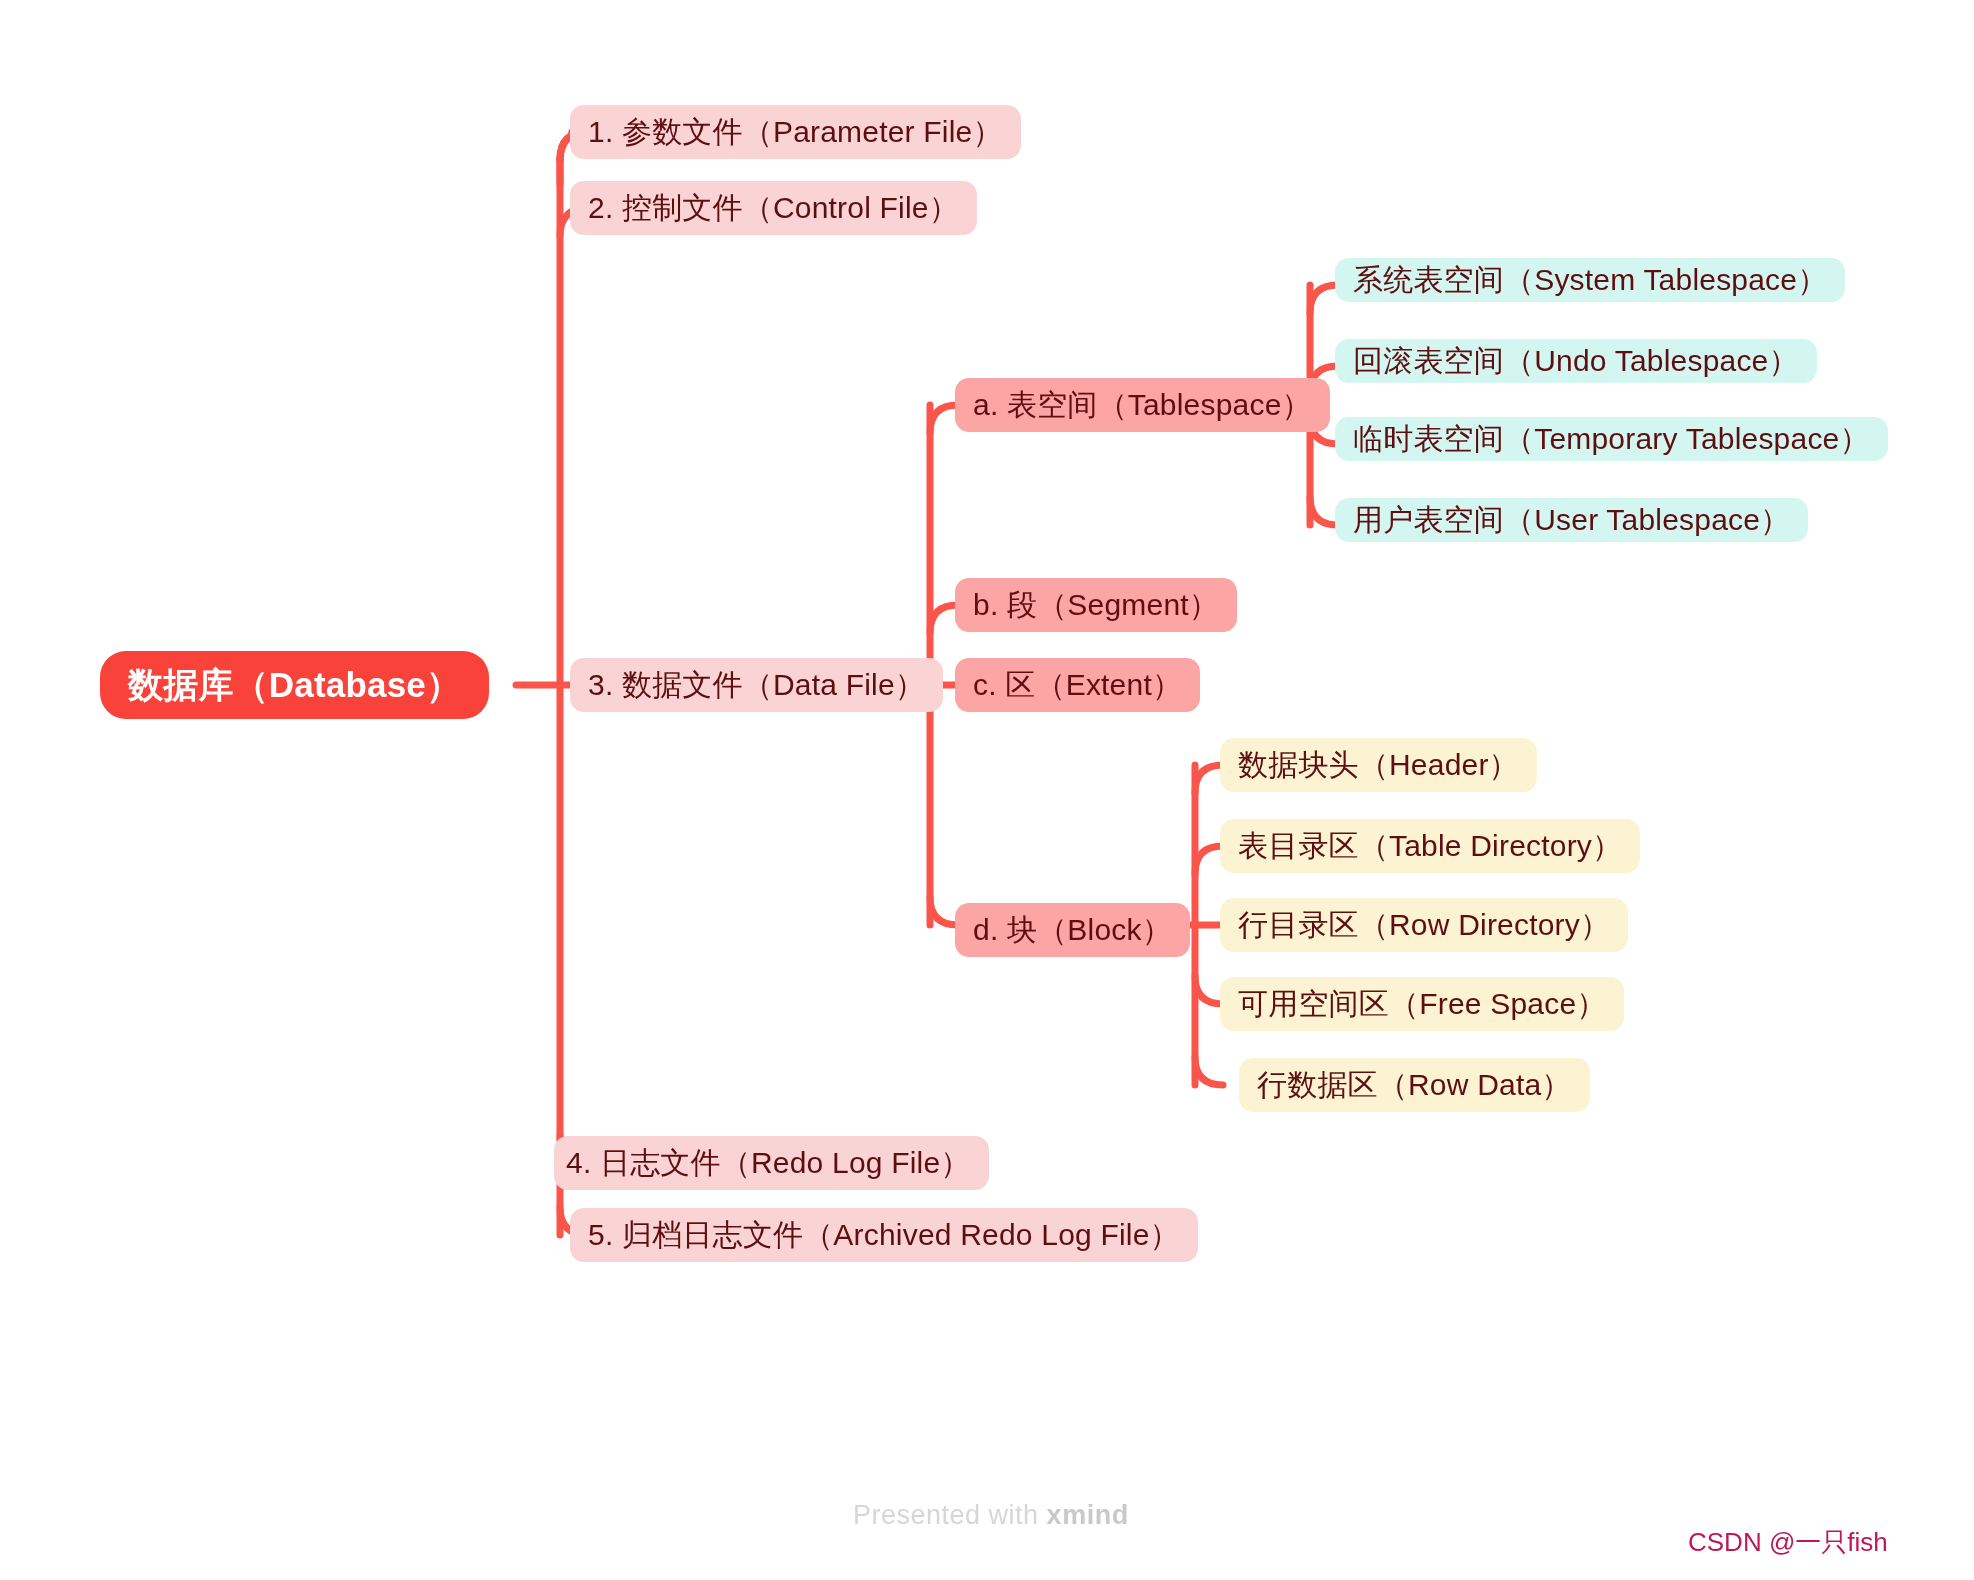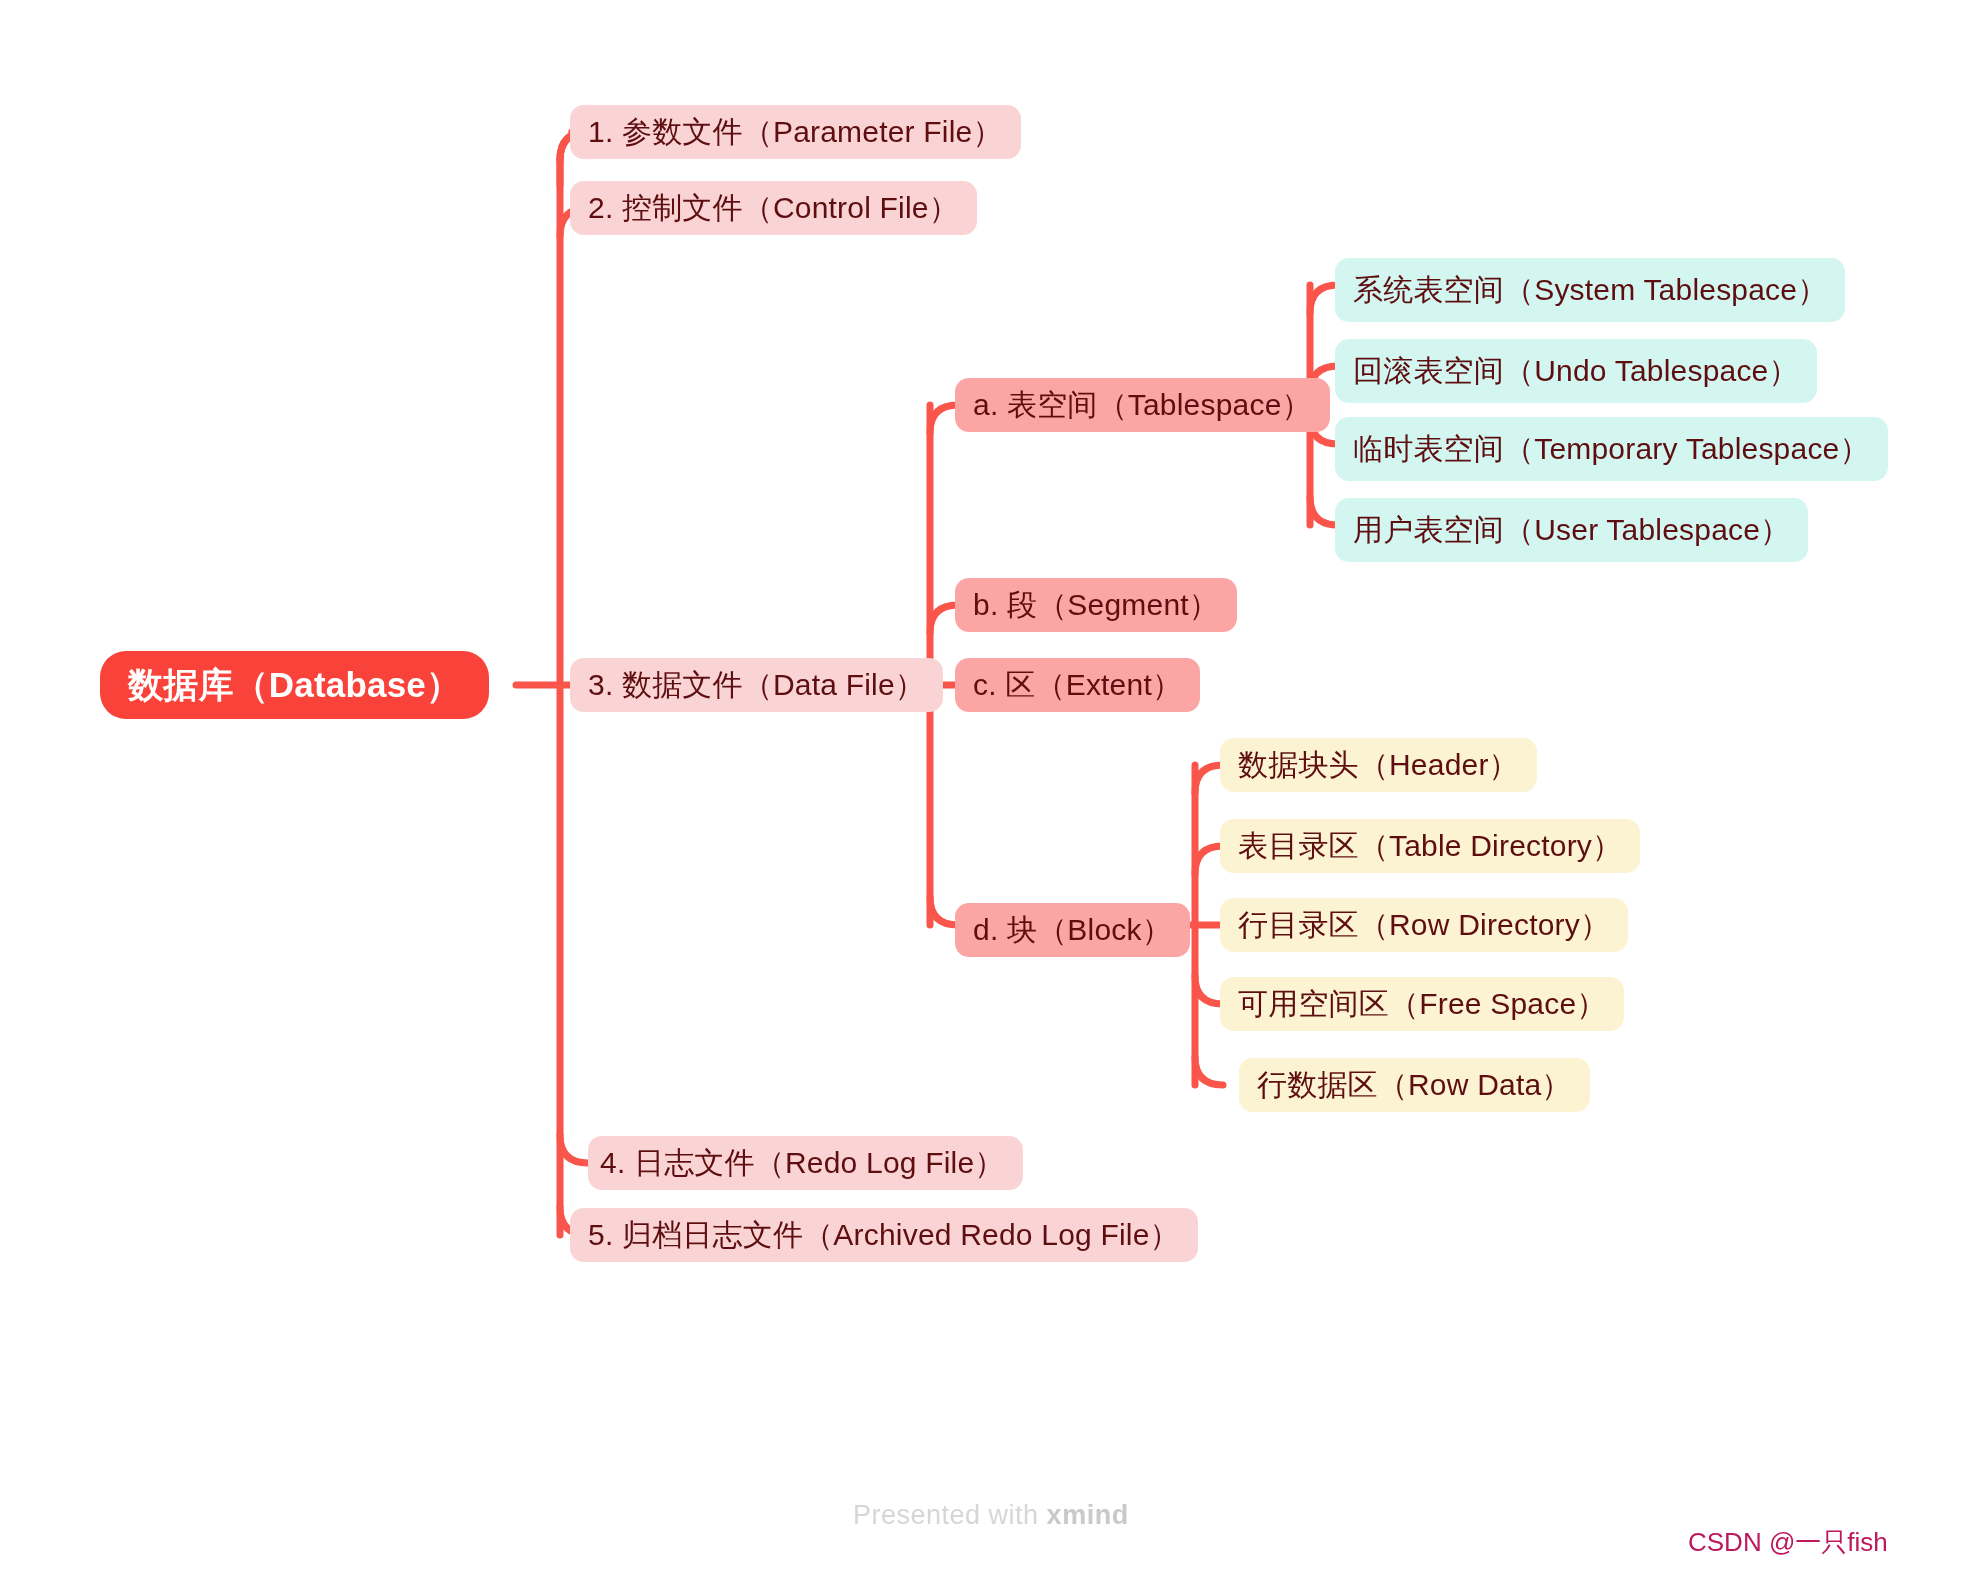--- a/index.html
+++ b/index.html
@@ -56,21 +56,21 @@
     color: #5E0E10;
     font-size: 30px;
     padding: 0 18px;
     height: 54px;
   }
   .node-l3-cyan {
     background: #D3F6F0;
     color: #5E0E10;
     font-size: 30px;
     padding: 0 18px;
-    height: 64px;
+    height: 44px;
   }
   .node-l3-yellow {
     background: #FCF3D2;
     color: #5E0E10;
     font-size: 30px;
     padding: 0 18px;
     height: 54px;
   }
   .footer-xmind {
     position: absolute;
@@ -146,21 +146,21 @@
 
   <div class="node node-l1" style="left:570px; top:105px;">
     <span>1. 参数文件（Parameter File）</span>
   </div>
   <div class="node node-l1" style="left:570px; top:181px;">
     <span>2. 控制文件（Control File）</span>
   </div>
   <div class="node node-l1" style="left:570px; top:658px;">
     <span>3. 数据文件（Data File）</span>
   </div>
-  <div class="node node-l1" style="left:588px; top:1136px;padding-left:12px;">
+  <div class="node node-l1" style="left:554px; top:1136px;padding-left:12px;">
     <span>4. 日志文件（Redo Log File）</span>
   </div>
   <div class="node node-l1" style="left:570px; top:1208px;">
     <span>5. 归档日志文件（Archived Redo Log File）</span>
   </div>
 
   <div class="node node-l2" style="left:955px; top:378px;">
     <span>a. 表空间（Tablespace）</span>
   </div>
   <div class="node node-l2" style="left:955px; top:578px;">

